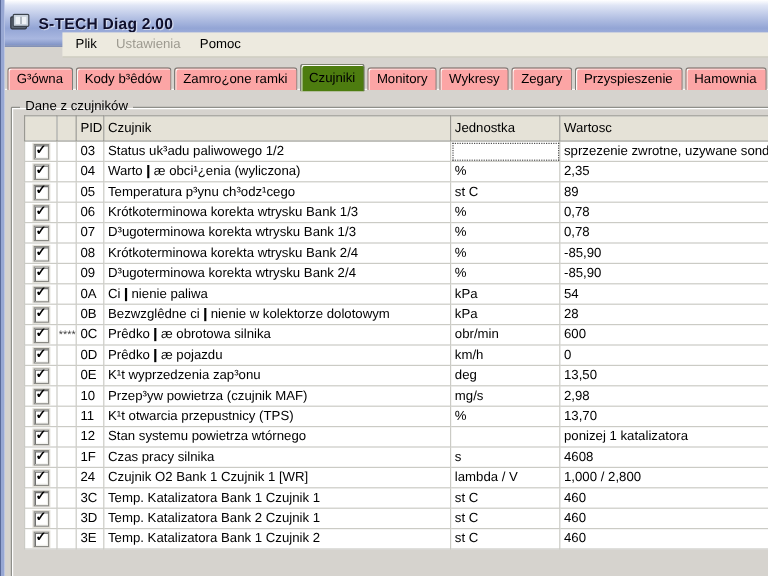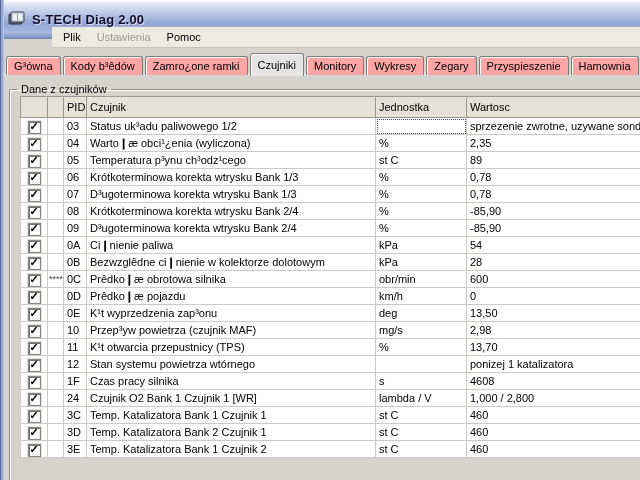--- a/index.html
+++ b/index.html
@@ -48,21 +48,21 @@
   .tab {
     height:19px; padding:3px 7px 0 7px; margin-right:2px;
     background:#fca5a5;
     border:1px solid #7d7d78; border-bottom:none;
     border-radius:3px 3px 0 0;
     box-shadow:inset 1px 1px 0 #fbfaf7;
     white-space:nowrap; cursor:default;
   }
   .tab.active {
     height:23px; padding-top:5px; margin-bottom:-1px;
-    position:relative; z-index:7; background:#e5e5e5;
+    position:relative; z-index:7; background:#4d7c0f;
   }
   .tabpage {
     position:absolute; left:4px; top:74px; right:0; bottom:0;
     background:#d6d3ce;
     border-top:1px solid #fbfaf7;
     z-index:4;
   }
   
   fieldset.groupbox {
     position:absolute; left:5px; top:8px; width:720px; height:480px;

